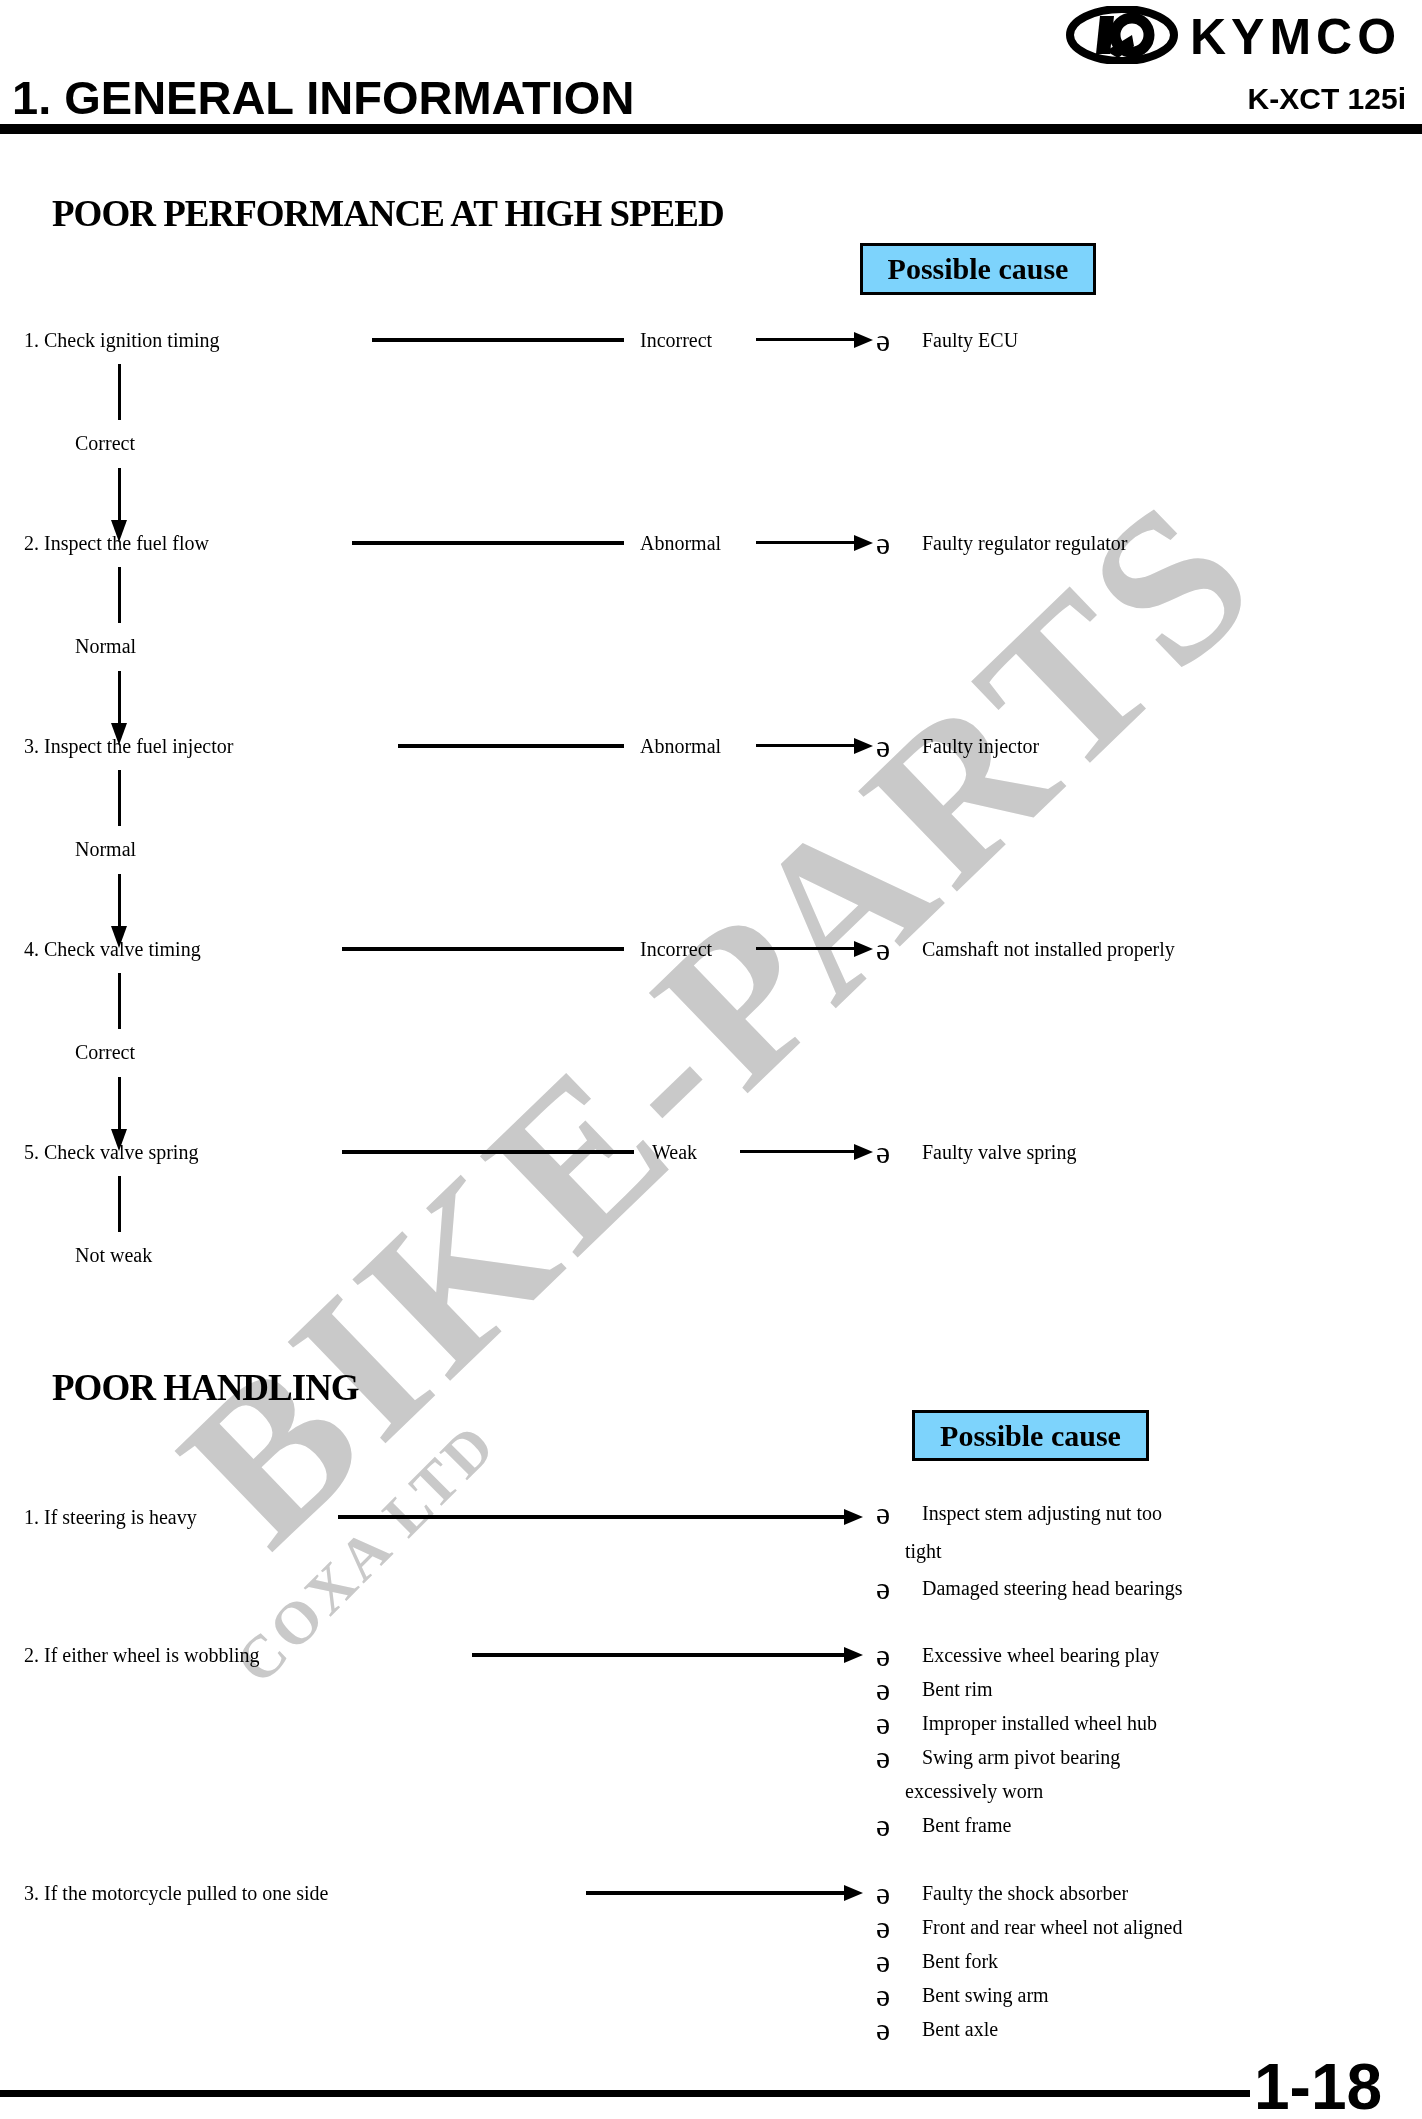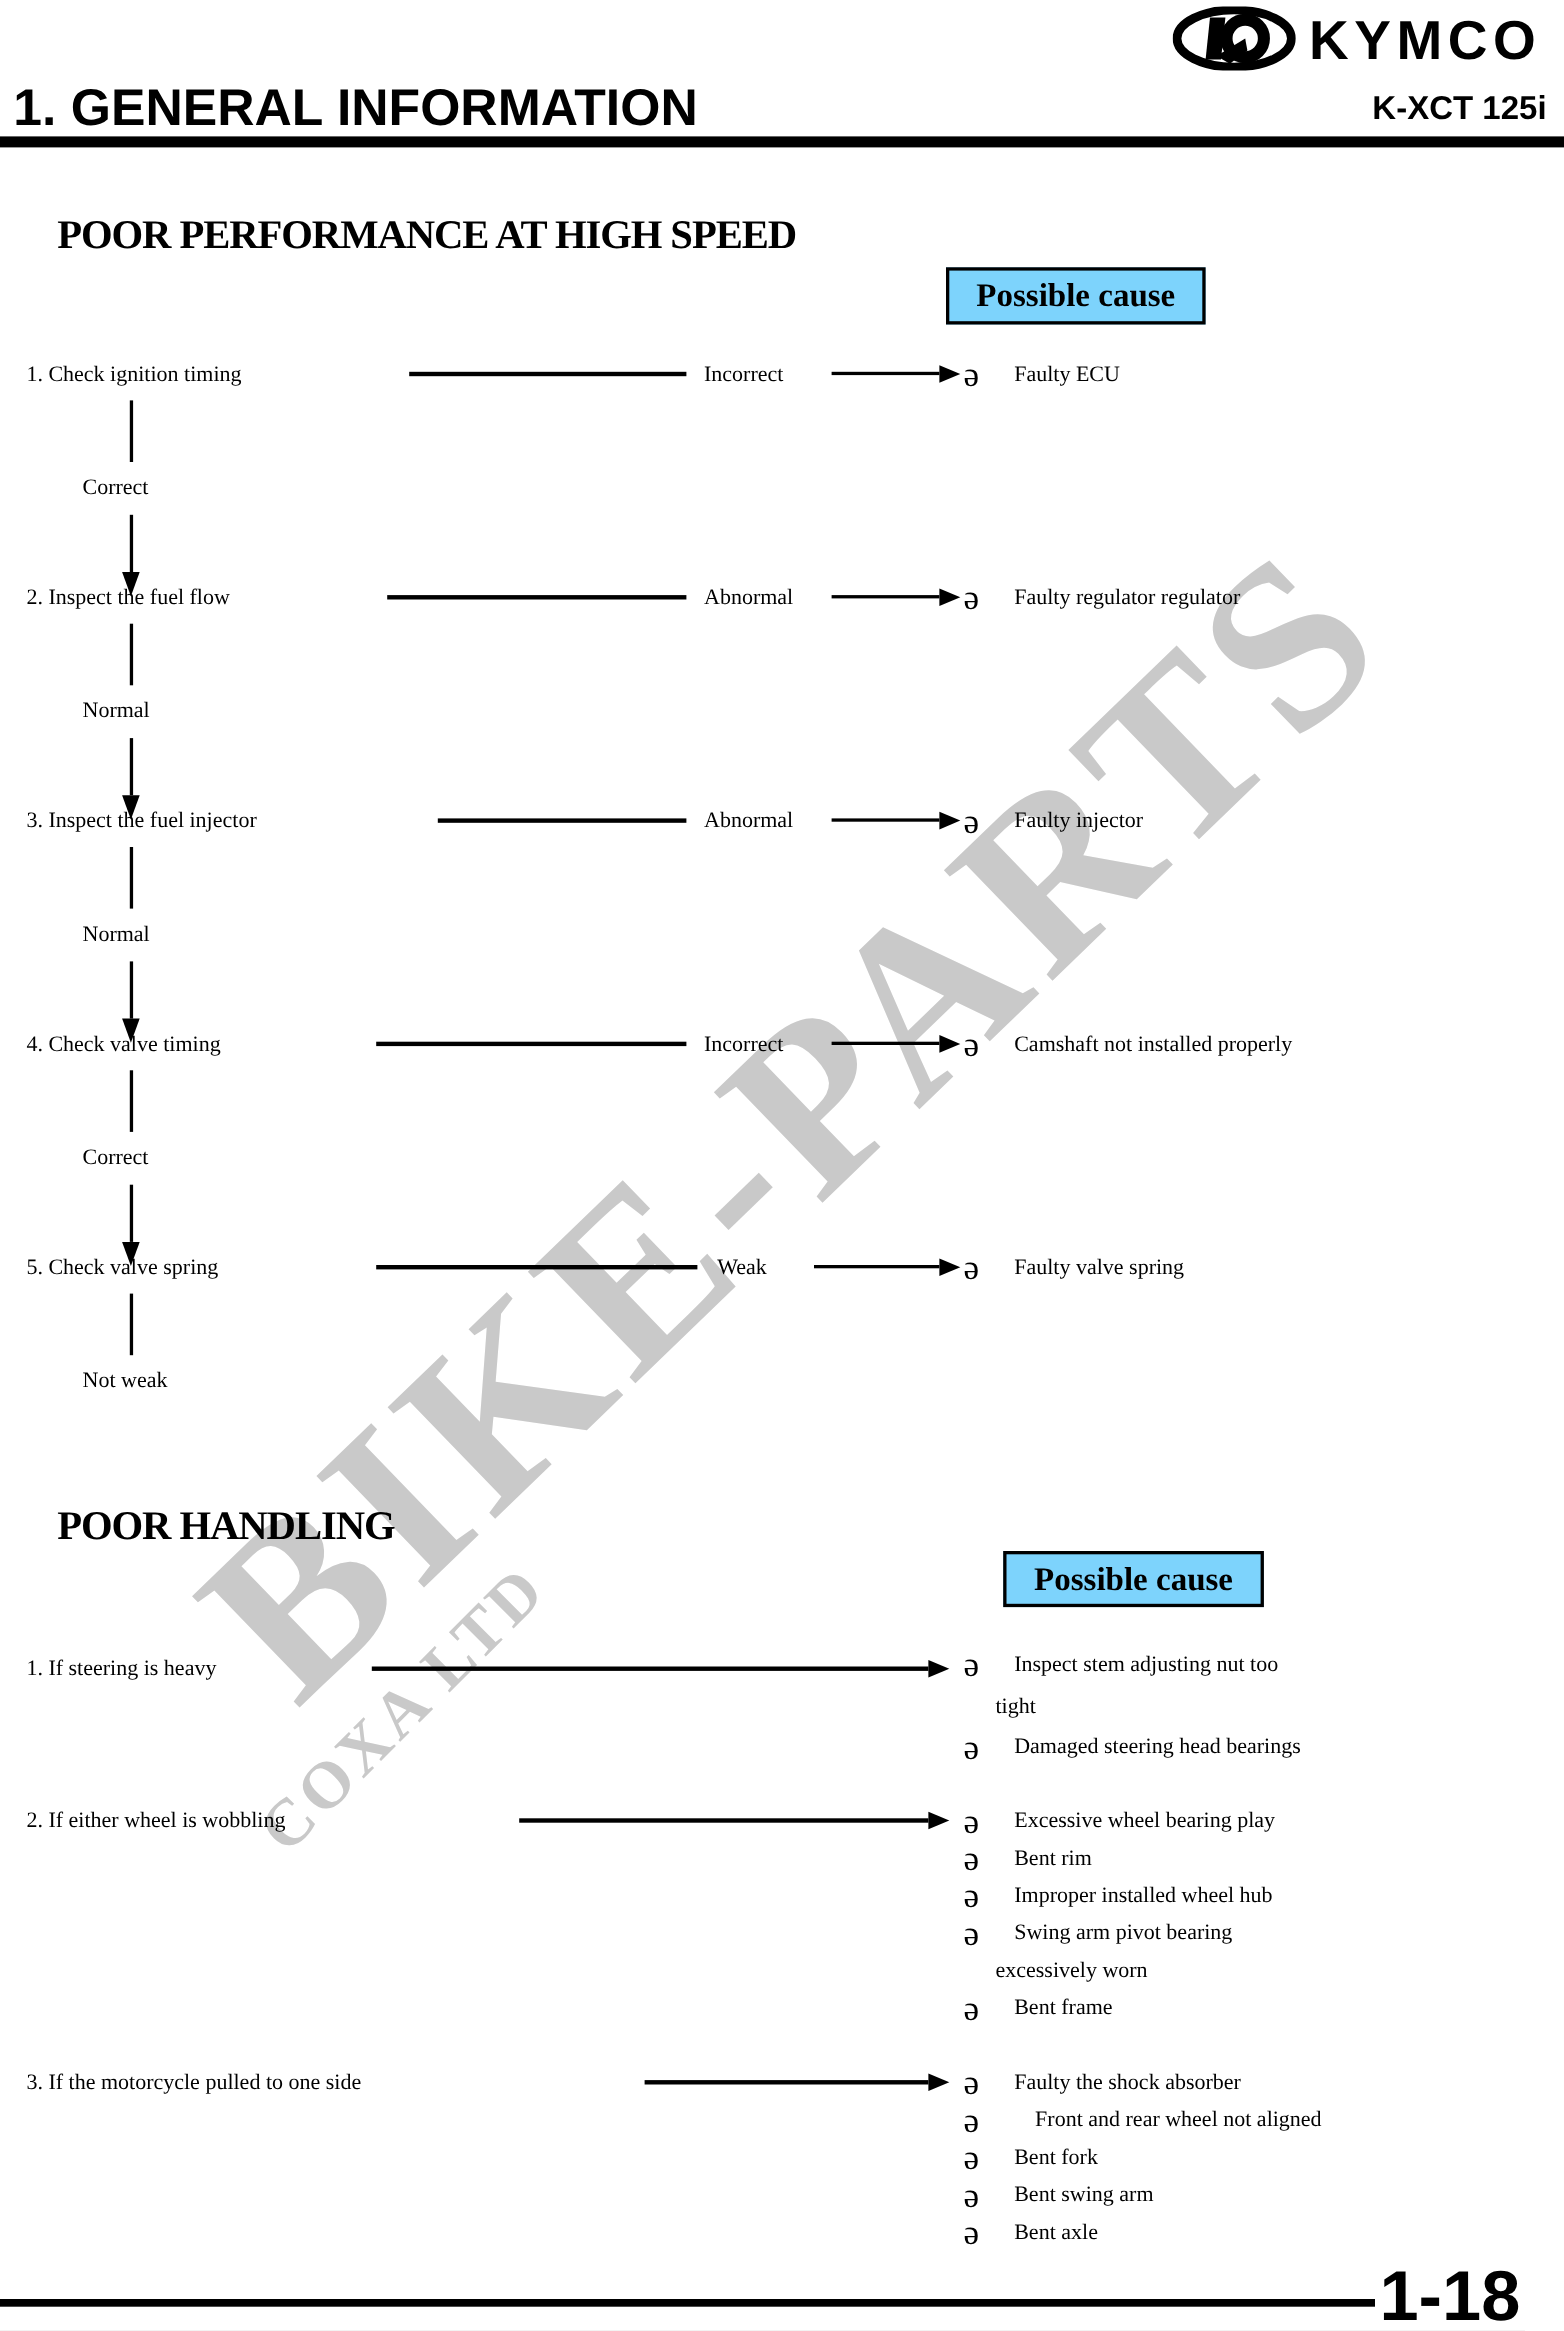--- a/index.html
+++ b/index.html
@@ -137,21 +137,21 @@
   <div class="abs content ft" style="left:905px;top:1771px;">excessively worn</div>
   <span class="abs content bullet" style="left:876px;top:1805px;">ə</span>
   <div class="abs content ft" style="left:922px;top:1805px;">Bent frame</div>
 
   <div class="abs content ft" style="left:24px;top:1873px;">3. If the motorcycle pulled to one side</div>
   <div class="abs content hline" style="left:586px;top:1891px;width:258px;"></div>
   <div class="abs content ah-right" style="left:844px;top:1885px;"></div>
   <span class="abs content bullet" style="left:876px;top:1873px;">ə</span>
   <div class="abs content ft" style="left:922px;top:1873px;">Faulty the shock absorber</div>
   <span class="abs content bullet" style="left:876px;top:1907px;">ə</span>
-  <div class="abs content ft" style="left:922px;top:1907px;margin-left:19px;">Front and rear wheel not aligned</div>
+  <div class="abs content ft" style="left:922px;top:1907px;">Front and rear wheel not aligned</div>
   <span class="abs content bullet" style="left:876px;top:1941px;">ə</span>
   <div class="abs content ft" style="left:922px;top:1941px;">Bent fork</div>
   <span class="abs content bullet" style="left:876px;top:1975px;">ə</span>
   <div class="abs content ft" style="left:922px;top:1975px;">Bent swing arm</div>
   <span class="abs content bullet" style="left:876px;top:2009px;">ə</span>
   <div class="abs content ft" style="left:922px;top:2009px;">Bent axle</div>
 
   <div class="abs content rule" style="left:0;top:2090px;width:1250px;height:7px;"></div>
   <div class="abs content pagenum" style="left:1254px;top:2050px;">1-18</div>
 

